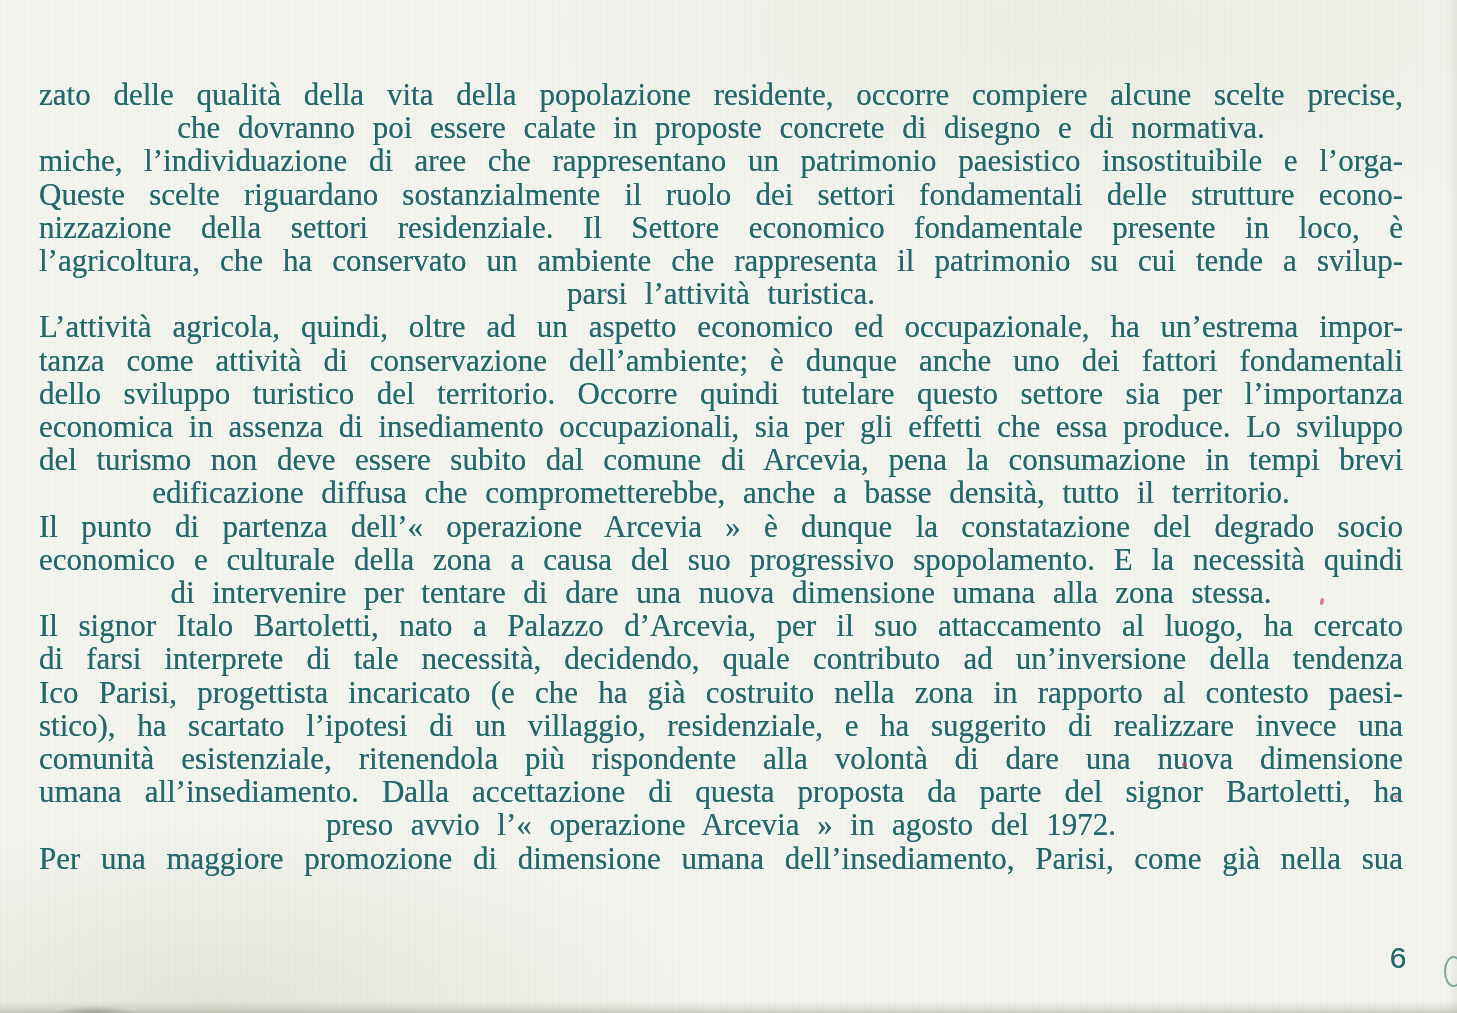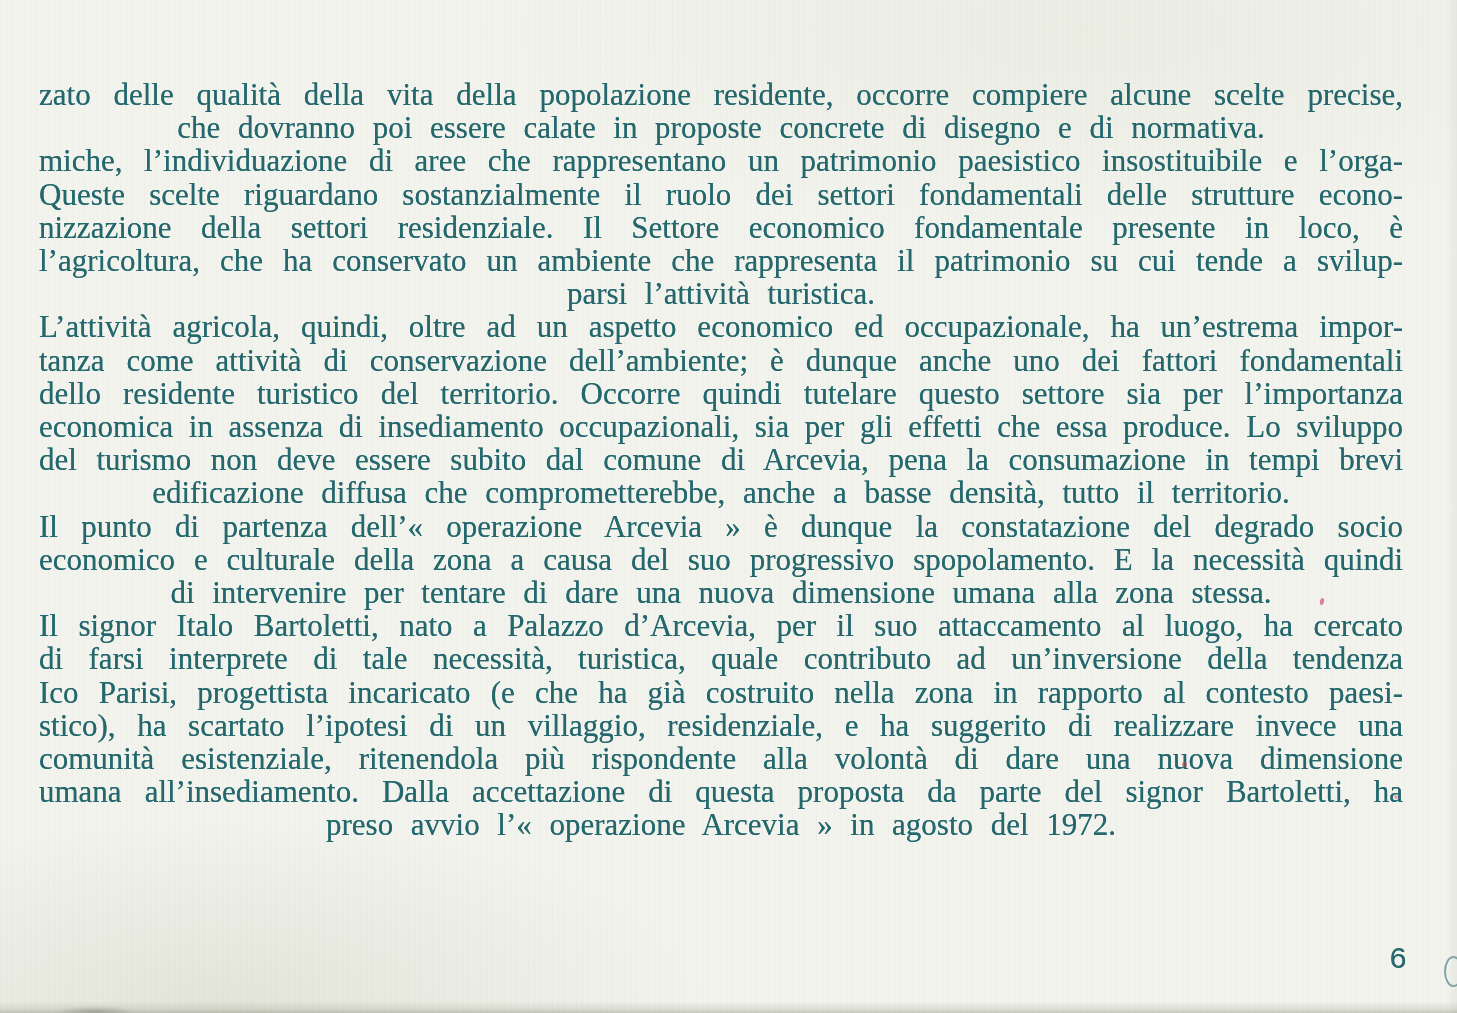--- a/index.html
+++ b/index.html
@@ -78,45 +78,48 @@
       <div class="line j">miche, l’individuazione di aree che rappresentano un patrimonio paesistico insostituibile e l’orga-</div>
       <div class="line j">Queste scelte riguardano sostanzialmente il ruolo dei settori fondamentali delle strutture econo-</div>
       <div class="line j">nizzazione della settori residenziale. Il Settore economico fondamentale presente in loco, è</div>
       <div class="line j">l’agricoltura, che ha conservato un ambiente che rappresenta il patrimonio su cui tende a svilup-</div>
       <div class="line l">parsi l’attività turistica.</div>
     </div>
 
     <div class="para">
       <div class="line j">L’attività agricola, quindi, oltre ad un aspetto economico ed occupazionale, ha un’estrema impor-</div>
       <div class="line j">tanza come attività di conservazione dell’ambiente; è dunque anche uno dei fattori fondamentali</div>
-      <div class="line j">dello residente turistico del territorio. Occorre quindi tutelare questo settore sia per l’importanza</div>
+      <div class="line j">dello sviluppo turistico del territorio. Occorre quindi tutelare questo settore sia per l’importanza</div>
       <div class="line j">economica in assenza di insediamento occupazionali, sia per gli effetti che essa produce. Lo sviluppo</div>
       <div class="line j">del turismo non deve essere subito dal comune di Arcevia, pena la consumazione in tempi brevi</div>
       <div class="line l">edificazione diffusa che comprometterebbe, anche a basse densità, tutto il territorio.</div>
     </div>
 
     <div class="para">
       <div class="line j">Il punto di partenza dell’« operazione Arcevia » è dunque la constatazione del degrado socio</div>
       <div class="line j">economico e culturale della zona a causa del suo progressivo spopolamento. E la necessità quindi</div>
       <div class="line l">di intervenire per tentare di dare una nuova dimensione umana alla zona stessa.</div>
     </div>
 
     <div class="para">
       <div class="line j">Il signor Italo Bartoletti, nato a Palazzo d’Arcevia, per il suo attaccamento al luogo, ha cercato</div>
-      <div class="line j">di farsi interprete di tale necessità, turistica, quale contributo ad un’inversione della tendenza</div>
+      <div class="line j">di farsi interprete di tale necessità, decidendo, quale contributo ad un’inversione della tendenza</div>
     </div>
 
     <div class="para">
       <div class="line j">Ico Parisi, progettista incaricato (e che ha già costruito nella zona in rapporto al contesto paesi-</div>
       <div class="line j">stico), ha scartato l’ipotesi di un villaggio, residenziale, e ha suggerito di realizzare invece una</div>
       <div class="line j">comunità esistenziale, ritenendola più rispondente alla volontà di dare una nuova dimensione</div>
       <div class="line j">umana all’insediamento. Dalla accettazione di questa proposta da parte del signor Bartoletti, ha</div>
       <div class="line l">preso avvio l’« operazione Arcevia » in agosto del 1972.</div>
     </div>
 
+    <div class="para">
+      <div class="line j">Per una maggiore promozione di dimensione umana dell’insediamento, Parisi, come già nella sua</div>
+    </div>
 
   </section>
 
   <div class="page-number">6</div>
 
   <span class="speck speck-pink"></span>
   <span class="speck speck-red"></span>
   <span class="speck speck-red2"></span>
   <div class="edge-ring-mark"></div>
   <div class="corner-smudge"></div>

